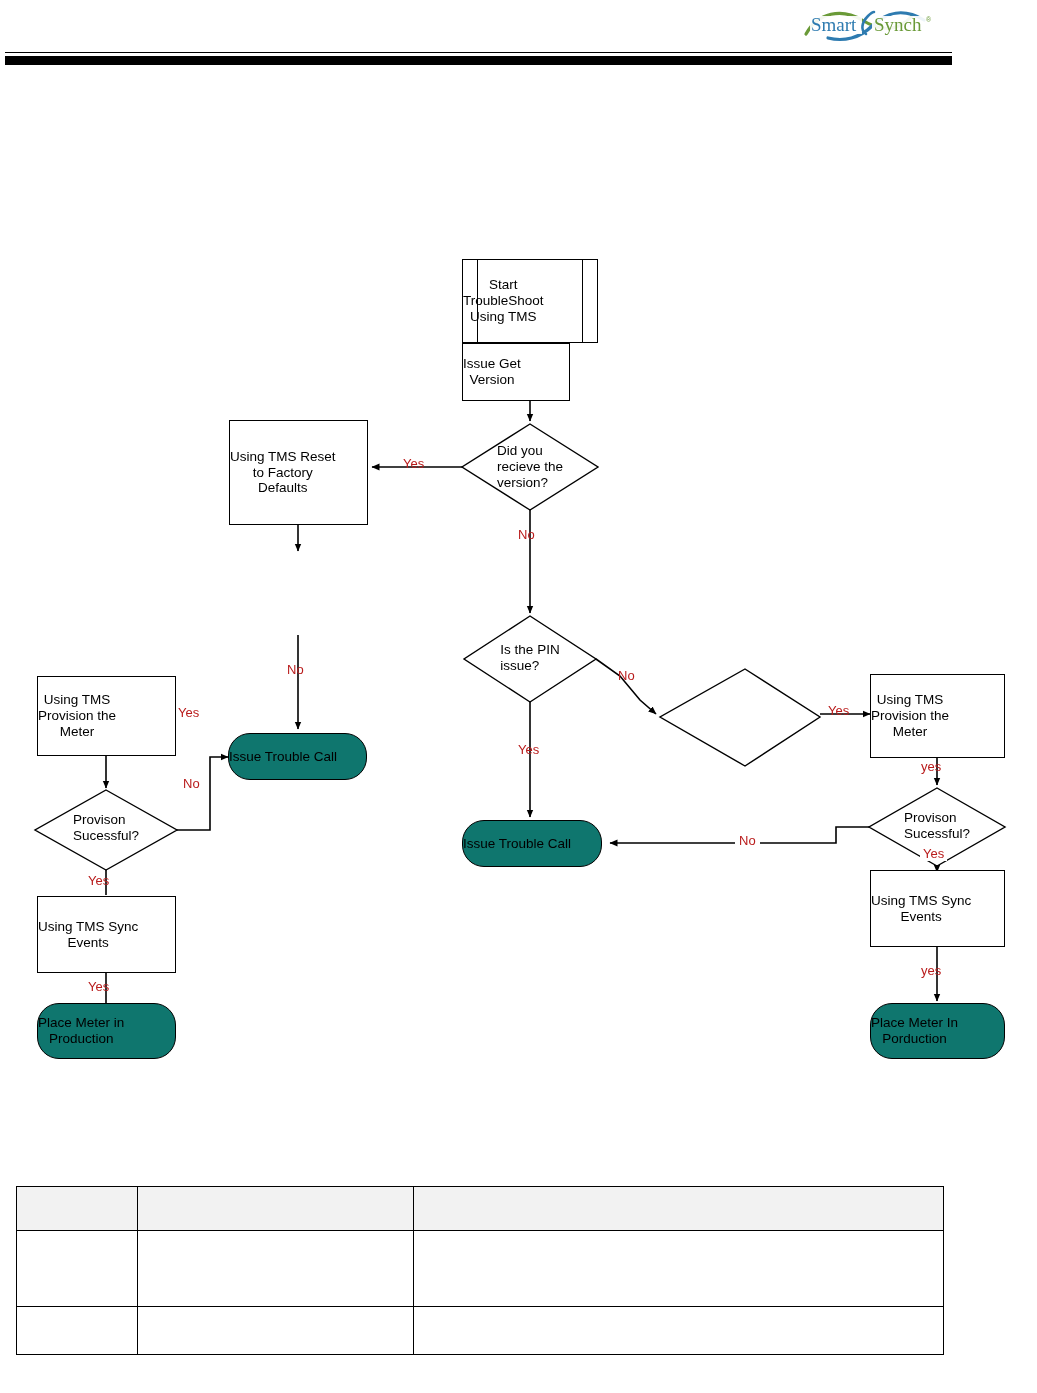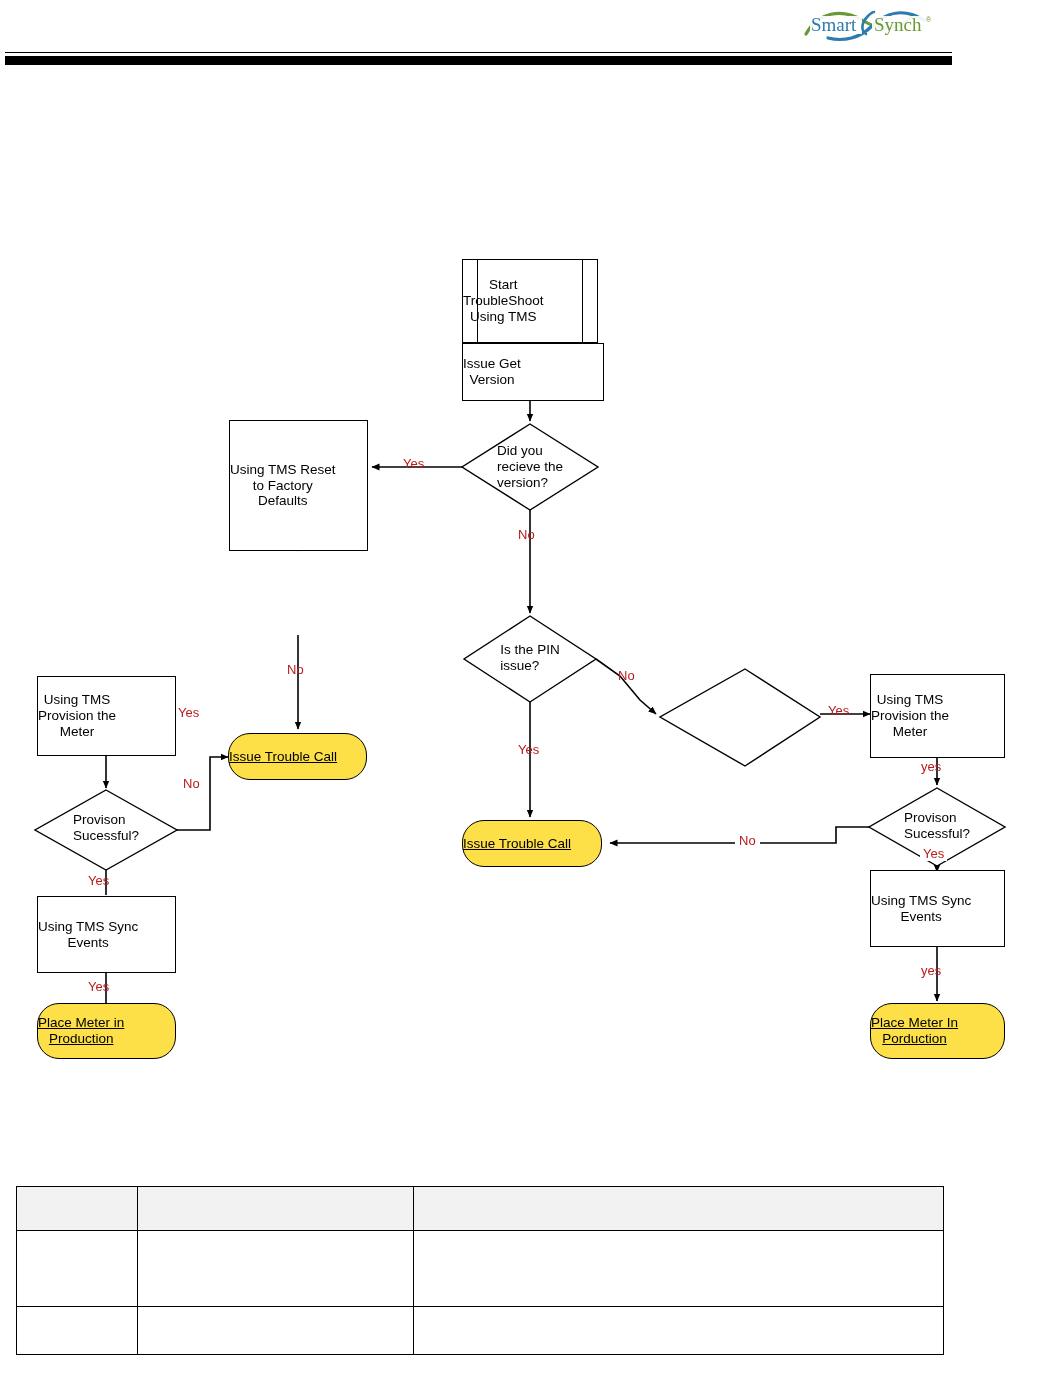--- a/index.html
+++ b/index.html
@@ -52,23 +52,22 @@
   .predef::before, .predef::after {
     content:""; position:absolute; top:0; bottom:0; width:0;
     border-left:1.6px solid #000;
   }
   .predef::before { left:14px; }
   .predef::after  { right:14px; }
 
   .term {
     border:1.6px solid #000;
     border-radius:22px;
-    background:#fde047;
+    background:#0f766e;
     font-size:13.5px;
-    text-decoration:underline;
   }
   .diamond-label {
     position:absolute;
     display:flex; align-items:center; justify-content:center;
     font-size:13.5px; color:#000;
     line-height:1.18; white-space:pre-line;
     pointer-events:none;
   }
   .edge-label {
     position:absolute;
@@ -170,38 +169,38 @@
 
         <line x1="106" y1="973" x2="106" y2="1003"></line>
       </g>
     </svg>
 
     <div class="node predef" style="left:462px; top:259px; width:136px; height:84px;">
       <span>Start
 TroubleShoot
 Using TMS</span>
     </div>
-    <div class="node box" style="left:462px; top:343px; width:142px; height:58px;">
+    <div class="node box" style="left:462px; top:343px; width:108px; height:58px;">
       <span>Issue Get
 Version</span>
     </div>
 
     <div class="diamond-label" style="left:468px; top:434px; width:124px; height:66px;">
       <span>Did you
 recieve the
 version?</span>
     </div>
     <div class="edge-label" style="left:403px; top:456px;">
       <span>Yes</span>
     </div>
     <div class="edge-label" style="left:518px; top:527px;">
       <span>No</span>
     </div>
 
-    <div class="node box" style="left:229px; top:420px; width:139px; height:131px;">
+    <div class="node box" style="left:229px; top:420px; width:139px; height:105px;">
       <span>Using TMS Reset
 to Factory
 Defaults</span>
     </div>
     <div class="edge-label" style="left:287px; top:662px;">
       <span>No</span>
     </div>
     <div class="node term" style="left:228px; top:733px; width:139px; height:47px;">
       <span>Issue Trouble Call</span>
     </div>

